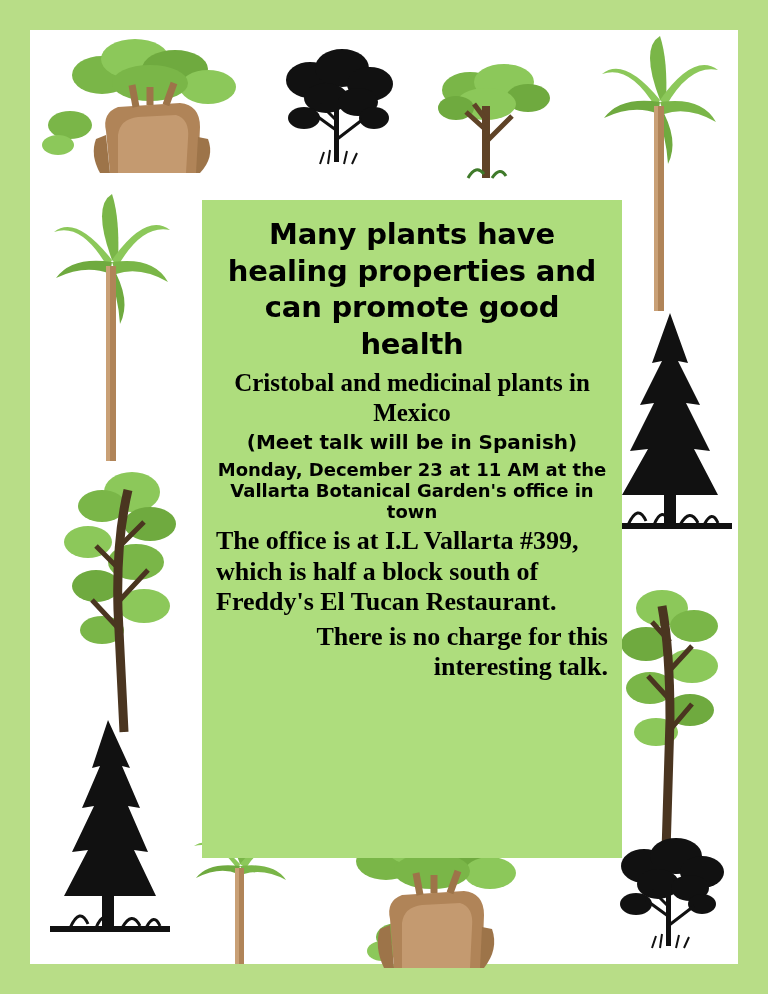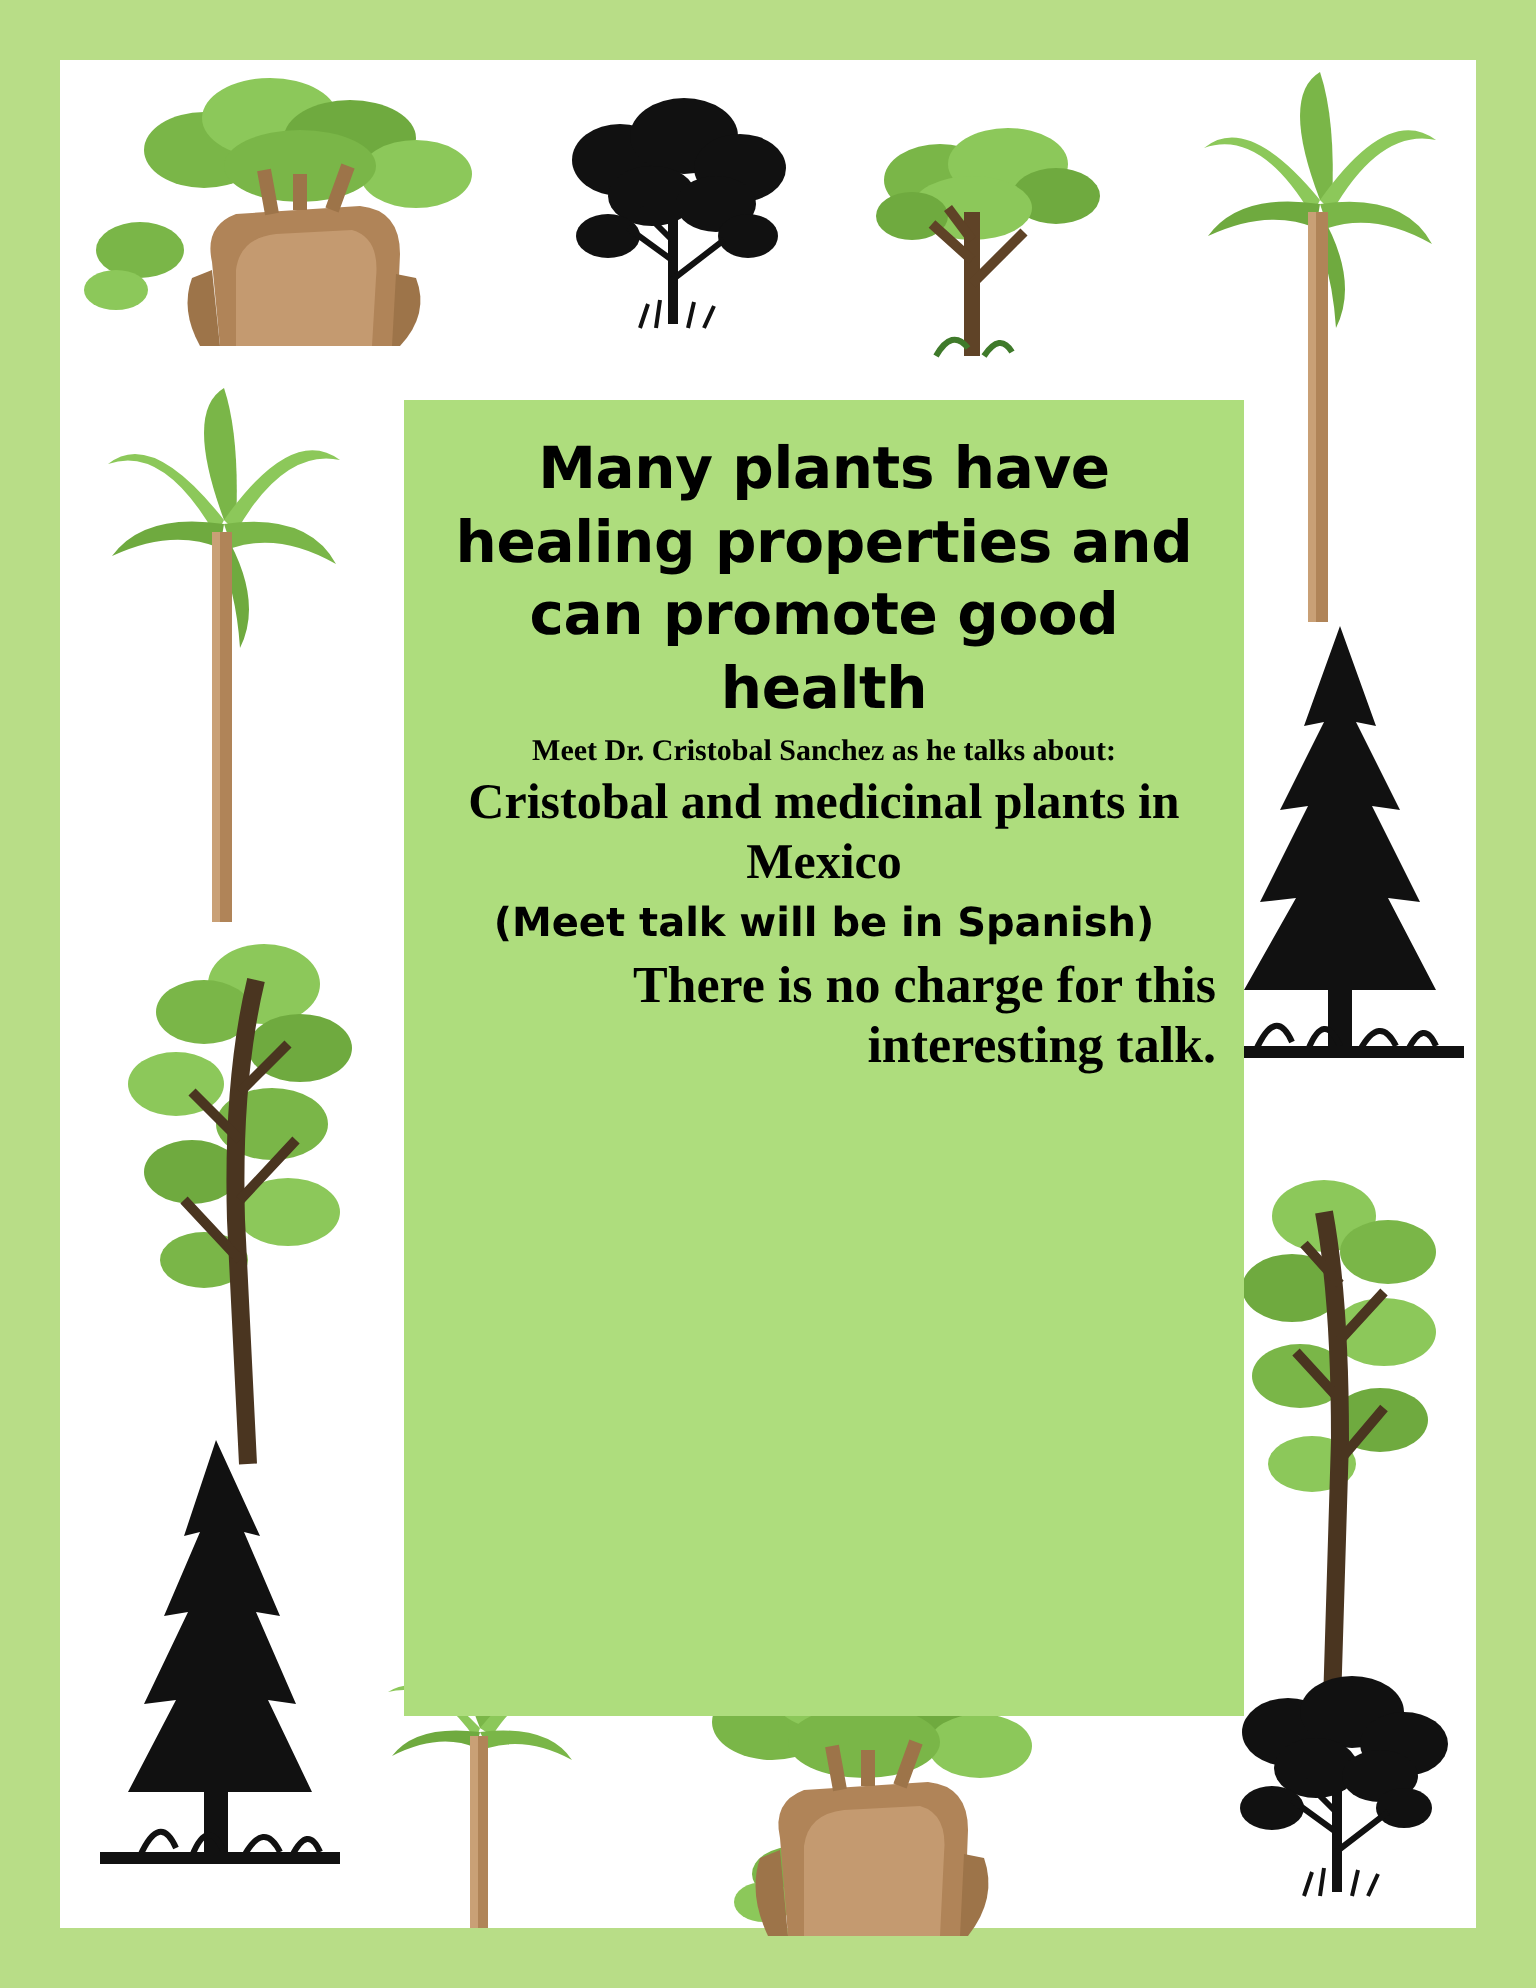--- a/index.html
+++ b/index.html
@@ -295,20 +295,21 @@
           <ellipse cx="102" cy="74" rx="14" ry="10"></ellipse>
           <rect x="66" y="56" width="5" height="60"></rect>
           <path d="M68 86 L46 70 M68 96 L94 76 M68 76 L52 60" stroke="#111" stroke-width="3" fill="none"></path>
           <path d="M52 118 l4 -12 M60 118 l2 -14 M76 118 l3 -13 M84 118 l5 -11" stroke="#111" stroke-width="2"></path>
         </g>
       </svg>
     </div>
 
     <div class="panel">
       <h1 class="headline">Many plants have healing properties and can promote good health</h1>
-      <p class="meet-line">Meet Dr. Cristobal Sanchez as he talks about:</p>
       <p class="topic">Cristobal and medicinal plants in Mexico</p>
       <p class="spanish-note">(Meet talk will be in Spanish)</p>
+      <p class="datetime">Monday, December 23 at 11 AM at the Vallarta Botanical Garden's office in town</p>
+      <p class="address">The office is at I.L Vallarta #399, which is half a block south of Freddy's El Tucan Restaurant.</p>
       <p class="closing">There is no charge for this interesting talk.</p>
     </div>
 
   </div>
 </div>
 
 </body></html>

